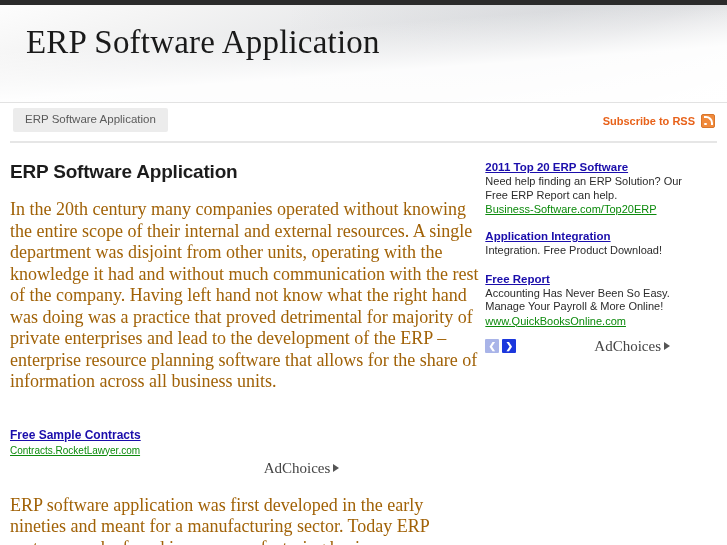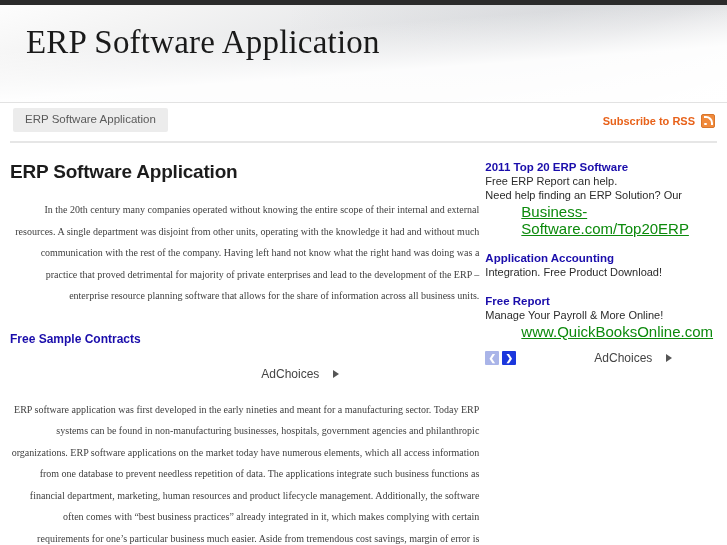--- a/index.html
+++ b/index.html
@@ -148,79 +148,81 @@
     margin: 4px 0 16px 0;
     font-size: 19px;
     font-weight: bold;
     color: #1c1c1c;
     letter-spacing: -0.2px;
   }
 
   p.body-text {
     margin: 0 0 14px 0;
     font-family: "Liberation Serif", serif;
-    font-size: 10px;
+    font-size: 18px;
     line-height: 21.5px;
-    color: #404040;
-    text-align: right;
+    color: #a16207;
+    text-align: left;
   }
 
   
   .inline-ad {
     position: relative;
-    margin: 22px 0 18px 0;
+    margin: 32px 0 18px 0;
     min-height: 52px;
   }
   .ad-title {
     color: #1a0dab;
     font-size: 12px;
     font-weight: bold;
+    text-decoration: underline;
     display: inline-block;
     margin-bottom: 2px;
     cursor: pointer;
     text-align: right;
   }
   .ad-desc {
     color: #333333;
     font-size: 11.5px;
     line-height: 14px;
   }
   .ad-url {
     color: #0c8a0c;
     font-size: 10px;
     text-decoration: underline;
     margin-top: 1px;
   }
   .adchoices {
-    font-size: 12px;
+    font-size: 15px;
     color: #444444;
     display: inline-flex;
     align-items: center;
-    gap: 14px;
+    gap: 3px;
     white-space: nowrap;
     cursor: pointer;
+    font-family: Liberation Serif, serif;
   }
   .adchoices .tri {
     display: inline-block;
     width: 0; height: 0;
     border-left: 6px solid #555;
     border-top: 4px solid transparent;
     border-bottom: 4px solid transparent;
   }
   .inline-ad .adchoices {
     position: absolute;
     right: 140px;
     bottom: 0;
   }
 
   
   .side-ad { margin-bottom: 11px; }
   .side-ad .ad-title { font-size: 11.5px; }
   .side-ad .ad-desc { font-size: 11px; line-height: 13.5px; color: #2b2b2b; }
-  .side-ad .ad-url { font-size: 15px; margin-left: 36px; }
+  .side-ad .ad-url { font-size: 11px; }
 
   .side-footer {
     display: flex;
     align-items: center;
     margin-top: 4px;
   }
   .arrows { display: flex; gap: 3px; }
   .arrow-btn {
     width: 14px;
     height: 14px;
@@ -261,45 +263,47 @@
 
 <div class="page">
 
   <div class="content">
     <h1 class="page-title">ERP Software Application</h1>
 
     <p class="body-text">In the 20th century many companies operated without knowing the entire scope of their internal and external resources. A single department was disjoint from other units, operating with the knowledge it had and without much communication with the rest of the company. Having left hand not know what the right hand was doing was a practice that proved detrimental for majority of private enterprises and lead to the development of the ERP – enterprise resource planning software that allows for the share of information across all business units.</p>
 
     <div class="inline-ad">
       <div class="ad-title">Free Sample Contracts</div>
+      <div class="ad-url">Contracts.RocketLawyer.com</div>
       <span class="adchoices">
         <span>AdChoices</span>
         <span class="tri"></span>
       </span>
     </div>
 
     <p class="body-text">ERP software application was first developed in the early nineties and meant for a manufacturing sector. Today ERP systems can be found in non-manufacturing businesses, hospitals, government agencies and philanthropic organizations. ERP software applications on the market today have numerous elements, which all access information from one database to prevent needless repetition of data. The applications integrate such business functions as financial department, marketing, human resources and product lifecycle management. Additionally, the software often comes with “best business practices” already integrated in it, which makes complying with certain requirements for one’s particular business much easier. Aside from tremendous cost savings, margin of error is reduced significantly through the usage of ERP</p>
   </div>
 
   <div class="sidebar">
 
     <div class="side-ad">
       <div class="ad-title">2011 Top 20 ERP Software</div>
+      <div class="ad-desc">Need help finding an ERP Solution? Our</div>
       <div class="ad-desc">Free ERP Report can help.</div>
-      <div class="ad-desc">Need help finding an ERP Solution? Our</div>
       <div class="ad-url">Business-Software.com/Top20ERP</div>
     </div>
 
     <div class="side-ad">
-      <div class="ad-title">Application Accounting</div>
+      <div class="ad-title">Application Integration</div>
       <div class="ad-desc">Integration. Free Product Download!</div>
     </div>
 
     <div class="side-ad">
       <div class="ad-title">Free Report</div>
+      <div class="ad-desc">Accounting Has Never Been So Easy.</div>
       <div class="ad-desc">Manage Your Payroll &amp; More Online!</div>
       <div class="ad-url">www.QuickBooksOnline.com</div>
     </div>
 
     <div class="side-footer">
       <div class="arrows">
         <span class="arrow-btn arrow-prev">❮</span>
         <span class="arrow-btn arrow-next">❯</span>
       </div>
       <span class="adchoices">

